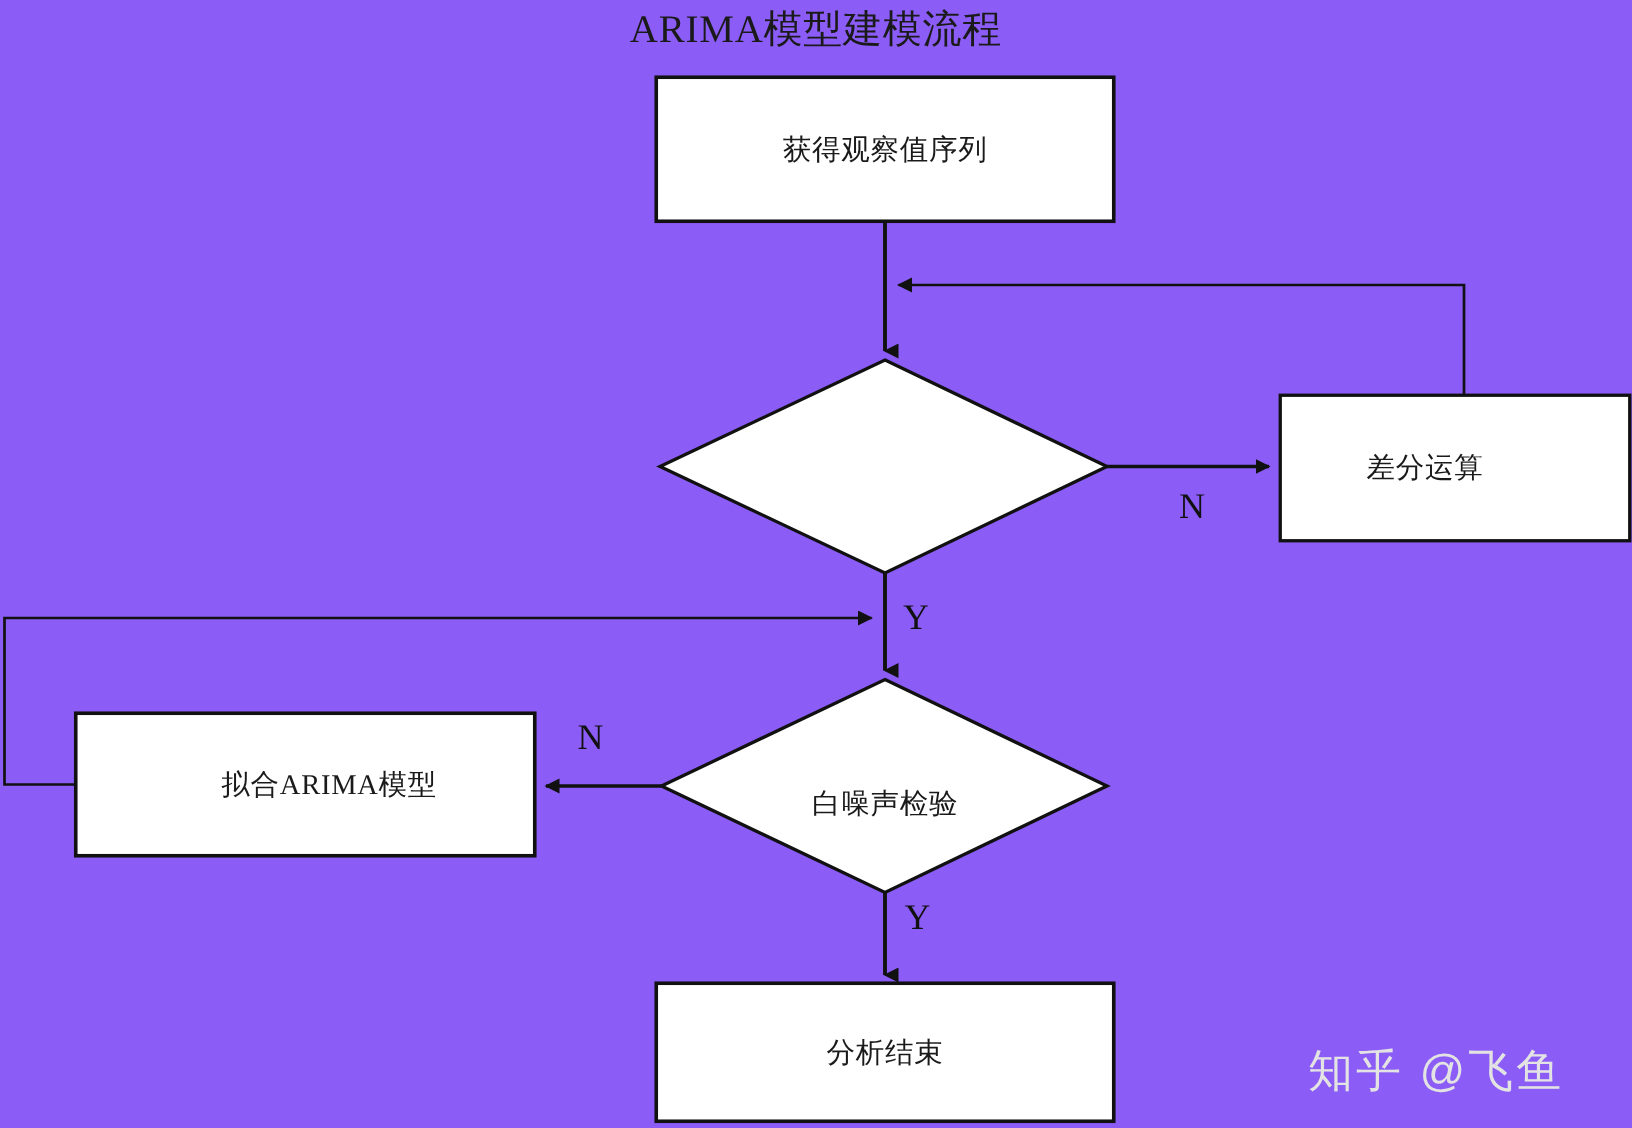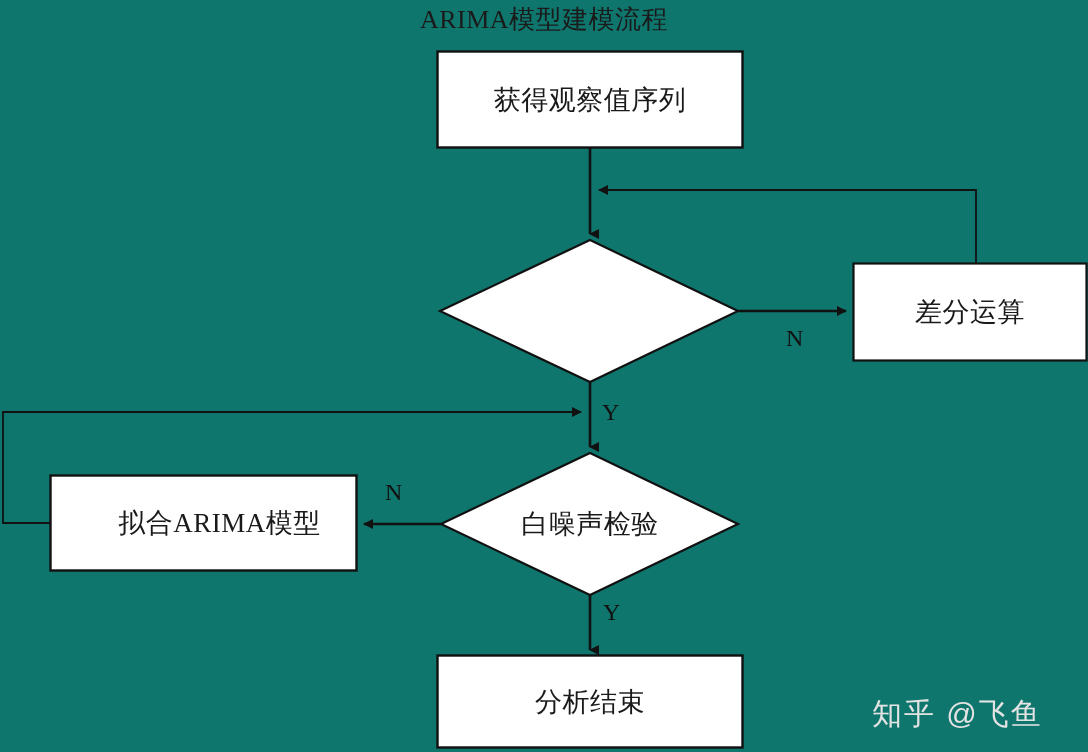--- a/index.html
+++ b/index.html
@@ -8,39 +8,39 @@
     padding: 0;
     background: #ffffff;
   }
   body {
     font-family: "Liberation Serif", "DejaVu Serif", serif;
   }
   #canvas {
     position: relative;
     width: 1088px;
     height: 752px;
-    background: #0f766e;
+    background: #8b5cf6;
     overflow: hidden;
   }
   #flow-svg {
     position: absolute;
     left: 0;
     top: 0;
     width: 1088px;
     height: 752px;
   }
   .node-label {
     position: absolute;
     display: flex;
     align-items: center;
     justify-content: center;
     text-align: center;
     color: #1a1a1a;
     font-family: "Liberation Serif", "DejaVu Serif", serif;
-    font-size: 27px;
+    font-size: 19px;
     letter-spacing: 0.5px;
     white-space: nowrap;
     pointer-events: none;
   }
   .edge-label {
     position: absolute;
     color: #111111;
     font-family: "Liberation Serif", "DejaVu Serif", serif;
     font-size: 24px;
     line-height: 1;
@@ -112,23 +112,23 @@
     <path d="M441,524 L364,524" fill="none" stroke="#111111" stroke-width="2.4" marker-end="url(#arrowLeft)"></path>
 
     <path d="M50,523 L3,523 L3,412 L581,412" fill="none" stroke="#111111" stroke-width="1.8" marker-end="url(#arrowRight)"></path>
 
     <path d="M590,595 L590,650" fill="none" stroke="#111111" stroke-width="2.6" marker-end="url(#arrowDown)"></path>
   </svg>
 
   <div class="node-label" style="left:437px; top:51px; width:306px; height:97px;">获得观察值序列</div>
 
 
-  <div class="node-label" style="left:853px; top:263px; width:234px; height:98px;">差分运算</div>
+  <div class="node-label" style="left:833px; top:263px; width:234px; height:98px;">差分运算</div>
 
-  <div class="node-label" style="left:441px; top:499px; width:298px; height:50px;">白噪声检验</div>
+  <div class="node-label" style="left:441px; top:511px; width:298px; height:50px;">白噪声检验</div>
 
   <div class="node-label" style="left:66px; top:475px; width:307px; height:96px;">拟合ARIMA模型</div>
 
   <div class="node-label" style="left:437px; top:655px; width:306px; height:93px;">分析结束</div>
 
   <div class="edge-label" style="left:786px; top:326px;">N</div>
 
   <div class="edge-label" style="left:602px; top:400px;">Y</div>
 
   <div class="edge-label" style="left:385px; top:480px;">N</div>

